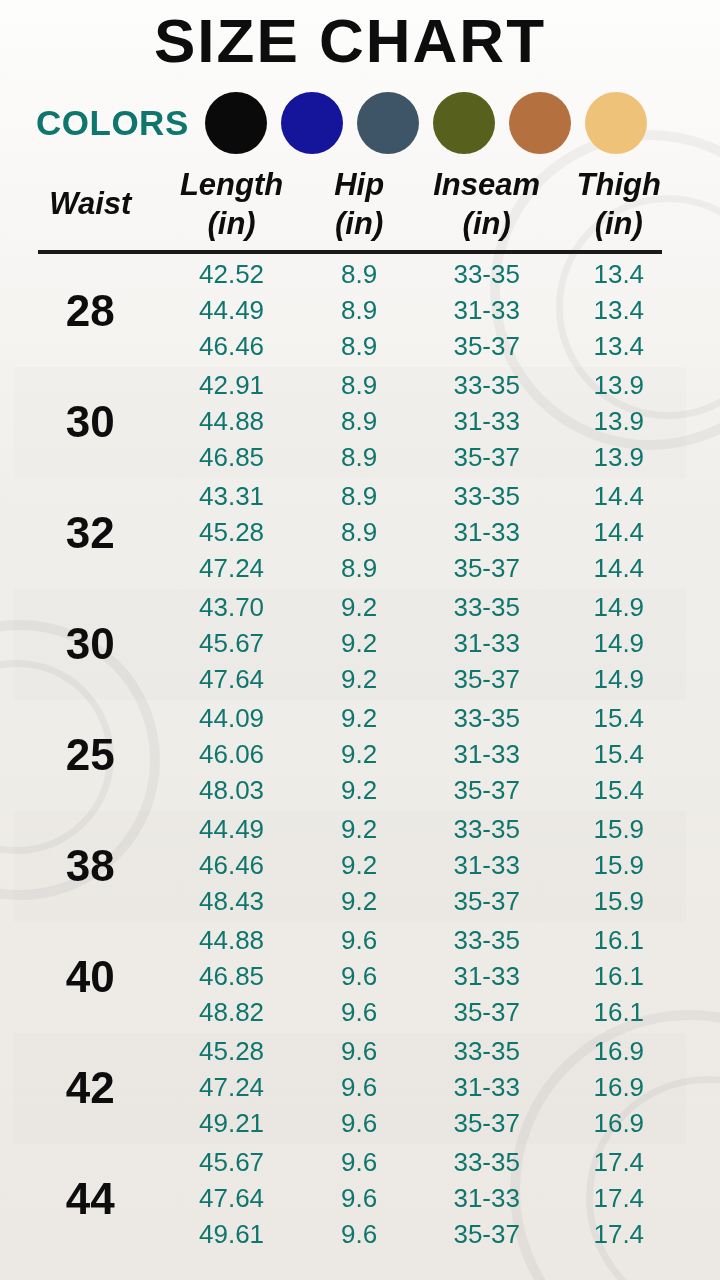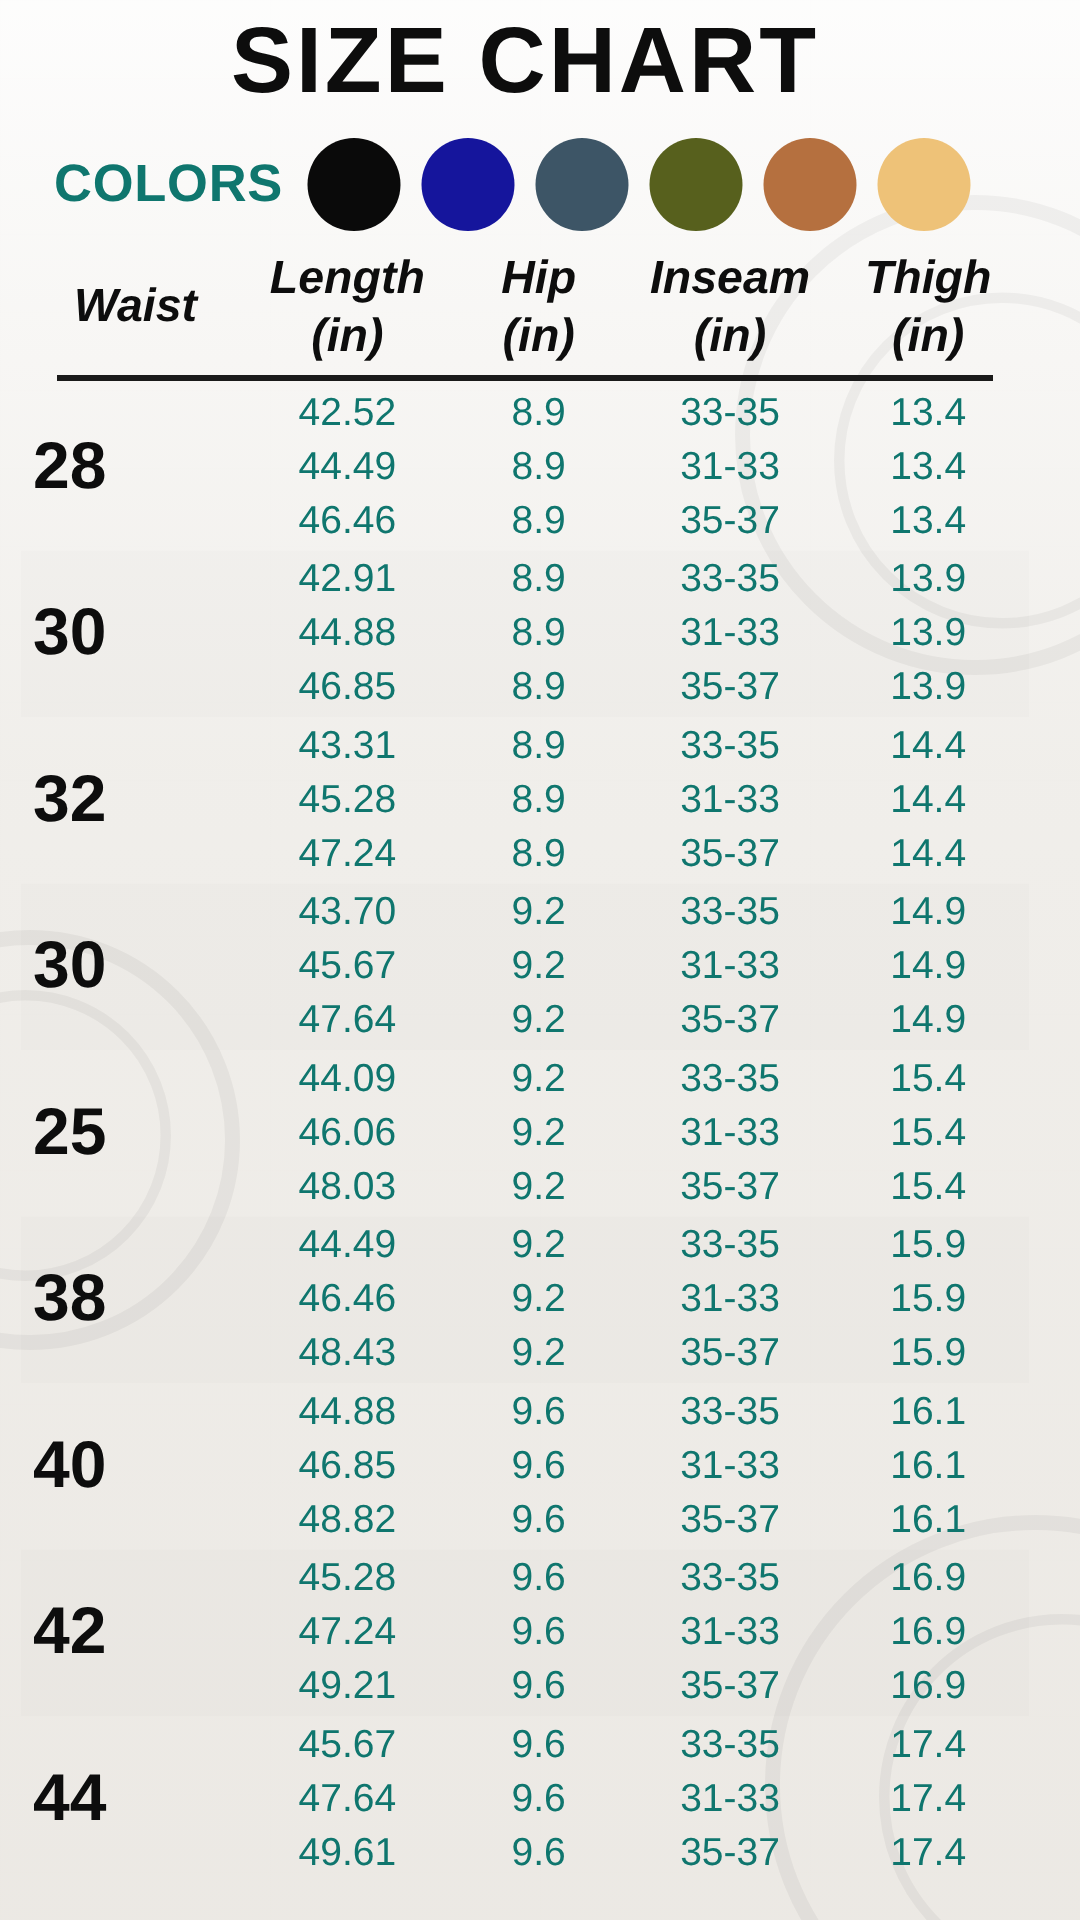--- a/index.html
+++ b/index.html
@@ -117,20 +117,21 @@
     display: flex;
     align-items: center;
     padding: 0 8px;
     height: 111px;
   }
   .size-group.alt {
     background: rgba(0,0,0,0.012);
   }
   .cell-waist {
     width: 150px;
+    text-align: center;
     font-size: 44px;
     font-weight: 800;
     color: #0d0d0d;
   }
   .col-stack {
     display: flex;
     flex-direction: column;
     justify-content: center;
     align-items: center;
     font-size: 26px;

